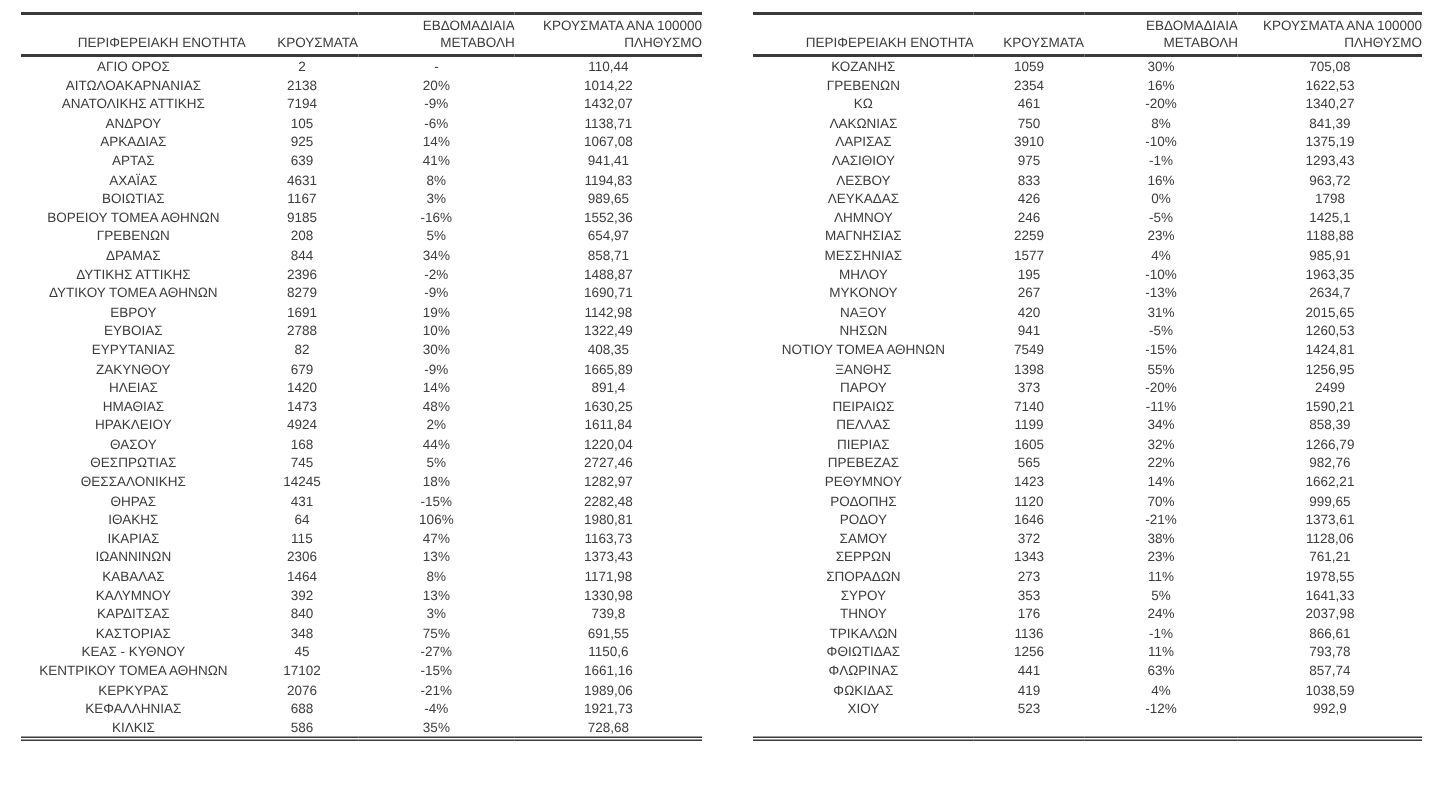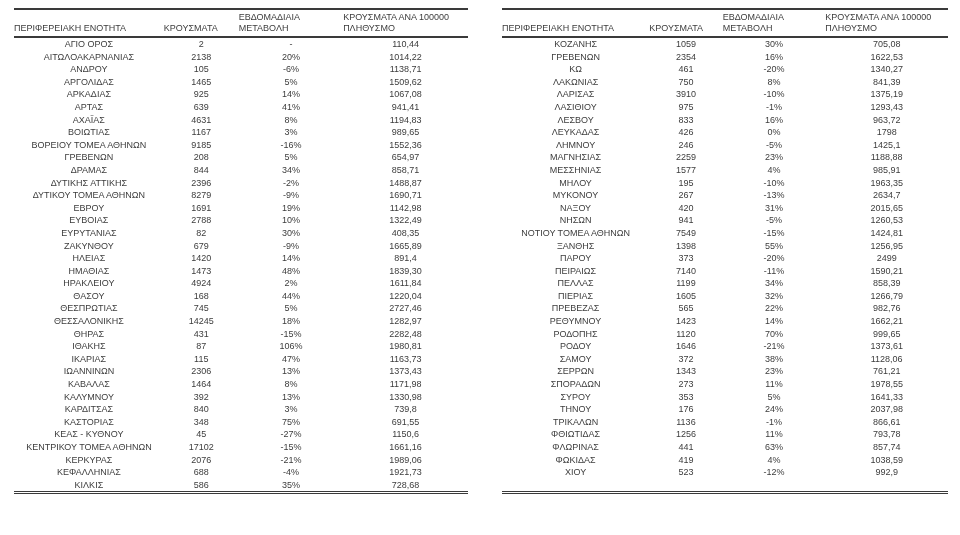--- a/index.html
+++ b/index.html
@@ -21,21 +21,21 @@
     border-top: 2px solid #3a3a3a;
     border-bottom: 3px double #3a3a3a;
   }
   th {
     font-weight: normal;
     vertical-align: bottom;
     border-bottom: 2px solid #3a3a3a;
     padding: 2px 0 2px 0;
     font-size: 9px;
     line-height: 11px;
-    text-align: left;
+    text-align: right;
     white-space: nowrap;
     overflow: hidden;
   }
   th .hl { display: block; }
   td {
     font-size: 9px;
     height: 12.6px;
     line-height: 12.6px;
     padding: 0;
     text-align: center;
@@ -79,32 +79,32 @@
           <td class="c3">-</td>
           <td class="c4">110,44</td>
         </tr>
         <tr>
           <td class="c1">ΑΙΤΩΛΟΑΚΑΡΝΑΝΙΑΣ</td>
           <td class="c2">2138</td>
           <td class="c3">20%</td>
           <td class="c4">1014,22</td>
         </tr>
         <tr>
+          <td class="c1">ΑΝΑΤΟΛΙΚΗΣ ΑΤΤΙΚΗΣ</td>
+          <td class="c2">7194</td>
+          <td class="c3">-9%</td>
+          <td class="c4">1432,07</td>
+        </tr>
+        <tr>
           <td class="c1">ΑΝΔΡΟΥ</td>
           <td class="c2">105</td>
           <td class="c3">-6%</td>
           <td class="c4">1138,71</td>
         </tr>
         <tr>
-          <td class="c1">ΑΡΓΟΛΙΔΑΣ</td>
-          <td class="c2">1465</td>
-          <td class="c3">5%</td>
-          <td class="c4">1509,62</td>
-        </tr>
-        <tr>
           <td class="c1">ΑΡΚΑΔΙΑΣ</td>
           <td class="c2">925</td>
           <td class="c3">14%</td>
           <td class="c4">1067,08</td>
         </tr>
         <tr>
           <td class="c1">ΑΡΤΑΣ</td>
           <td class="c2">639</td>
           <td class="c3">41%</td>
           <td class="c4">941,41</td>
@@ -178,21 +178,21 @@
         <tr>
           <td class="c1">ΗΛΕΙΑΣ</td>
           <td class="c2">1420</td>
           <td class="c3">14%</td>
           <td class="c4">891,4</td>
         </tr>
         <tr>
           <td class="c1">ΗΜΑΘΙΑΣ</td>
           <td class="c2">1473</td>
           <td class="c3">48%</td>
-          <td class="c4">1839,30</td>
+          <td class="c4">1630,25</td>
         </tr>
         <tr>
           <td class="c1">ΗΡΑΚΛΕΙΟΥ</td>
           <td class="c2">4924</td>
           <td class="c3">2%</td>
           <td class="c4">1611,84</td>
         </tr>
         <tr>
           <td class="c1">ΘΑΣΟΥ</td>
           <td class="c2">168</td>
@@ -212,21 +212,21 @@
           <td class="c4">1282,97</td>
         </tr>
         <tr>
           <td class="c1">ΘΗΡΑΣ</td>
           <td class="c2">431</td>
           <td class="c3">-15%</td>
           <td class="c4">2282,48</td>
         </tr>
         <tr>
           <td class="c1">ΙΘΑΚΗΣ</td>
-          <td class="c2">87</td>
+          <td class="c2">64</td>
           <td class="c3">106%</td>
           <td class="c4">1980,81</td>
         </tr>
         <tr>
           <td class="c1">ΙΚΑΡΙΑΣ</td>
           <td class="c2">115</td>
           <td class="c3">47%</td>
           <td class="c4">1163,73</td>
         </tr>
         <tr>

